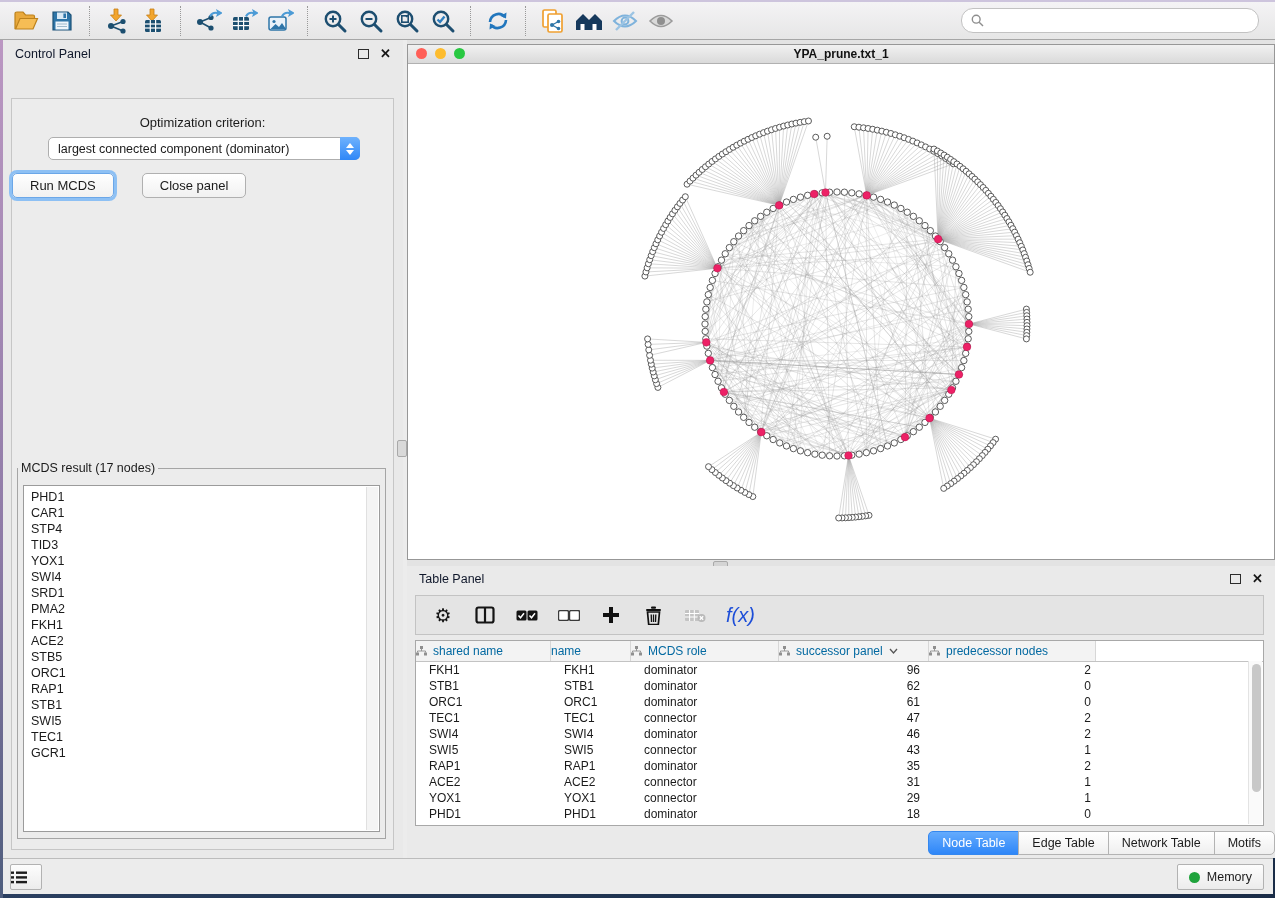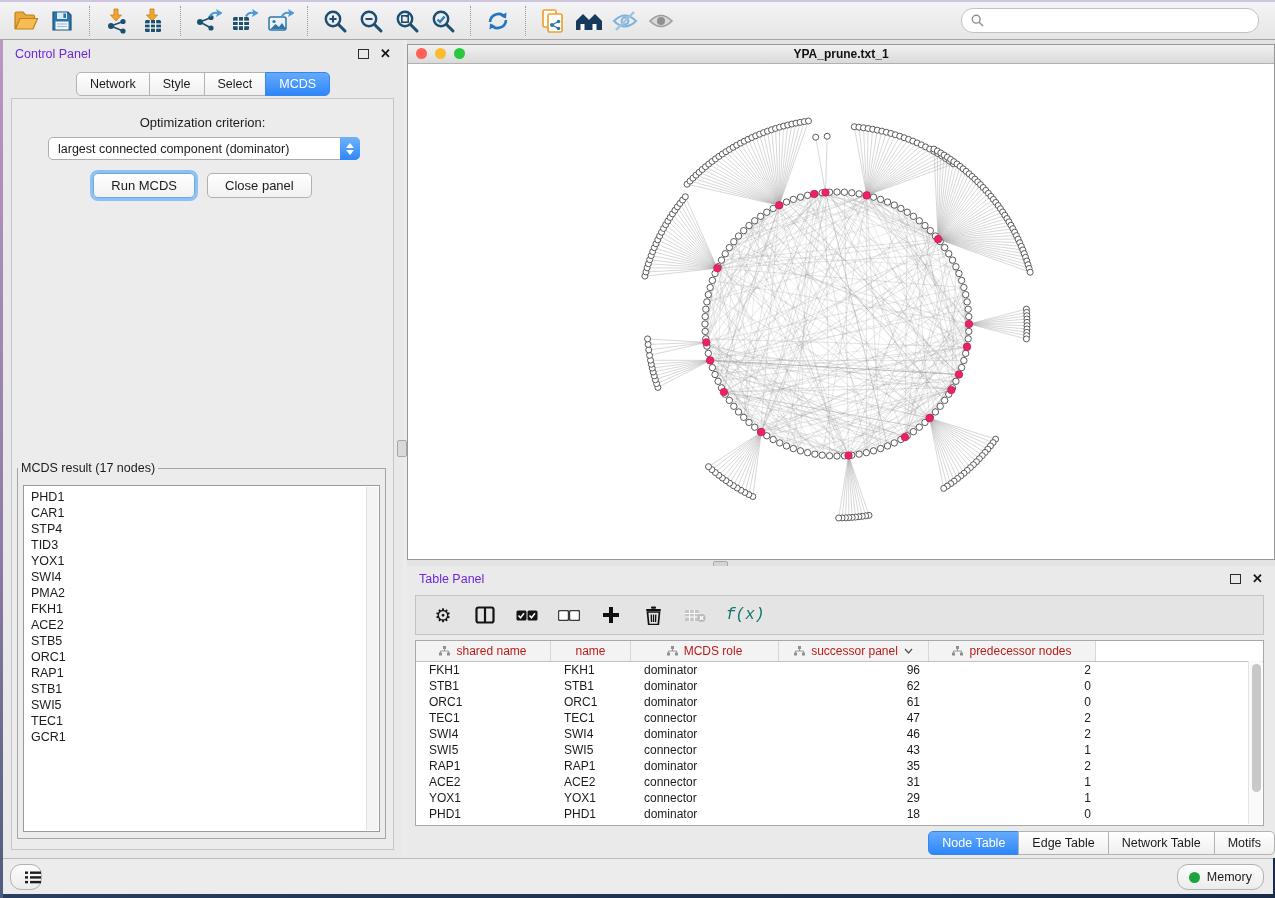--- a/index.html
+++ b/index.html
@@ -14,40 +14,40 @@
   .toolbar{left:0;top:0;width:1275px;height:40px;box-sizing:border-box;
        background:linear-gradient(#f4f3f5,#e6e6e6);
        border-top:2px solid #cdc4dd;border-bottom:1px solid #a6a6a6;
        display:flex;align-items:center;padding-left:8px}
   .tb-icon{width:36px;height:32px;display:flex;align-items:center;justify-content:center;border-radius:4px}
   .tb-sep{width:0;height:30px;border-left:1px dotted #999;margin:0 9px}
   .search-box{margin-left:auto;margin-right:16px;width:278px;height:23px;background:#fff;
        border:1px solid #c2c2c2;border-radius:12px;display:flex;align-items:center;padding:0 9px;gap:5px}
   .search-box input{border:none;outline:none;flex:1;font-size:12px;font-family:"Liberation Sans",sans-serif;background:transparent}
   
-  .panel-title{font-size:12.5px;color:#6d28d9}
+  .panel-title{font-size:12.5px;color:#0f172a}
   .float-ico{width:9px;height:8px;border:1.6px solid #2b2b2b;display:inline-block}
   .close-ico{font-size:13px;font-weight:bold;color:#161616;line-height:10px}
   
   .control-panel{left:3px;top:40px;width:400px;height:818px;background:#e9e9e9;box-sizing:border-box}
   .cp-header{position:absolute;left:0;right:0;top:0;height:28px;display:flex;align-items:center;padding:0 12px}
   .cp-tabs{position:absolute;left:0;right:0;top:32px;display:flex;justify-content:center}
   .seg-tab{padding:4px 13px;font-size:12.5px;background:linear-gradient(#ffffff,#efefef);
        border:1px solid #b3b3b3;margin-left:-1px;color:#1b1b1b;white-space:nowrap}
   .seg-tab:first-child{border-radius:5px 0 0 5px;margin-left:0}
   .seg-tab:last-child{border-radius:0 5px 5px 0}
   .seg-tab.active{background:linear-gradient(#64abfd,#2e86f8);border-color:#3487ef;color:#fff}
   .cp-content{position:absolute;left:8px;right:9px;top:58px;bottom:8px;background:#ececec;border:1px solid #c6c6c6}
   .opt-label{position:absolute;left:0;right:0;top:16px;text-align:center;font-size:13px}
   .dropdown{position:absolute;left:36px;top:38px;width:312px;height:23px;background:#fff;border:1px solid #aeaeae;
        border-radius:5px;display:flex;align-items:center;box-sizing:border-box}
   .dropdown .dd-value{flex:1;font-size:12.5px;padding-left:9px;white-space:nowrap}
   .dd-stepper{width:20px;height:23px;margin:-1px -1px -1px 0;border-radius:0 5px 5px 0;
        background:linear-gradient(#6fb2fd,#2f87f7);display:flex;flex-direction:column;align-items:center;justify-content:center;gap:2px}
-  .btn-row{position:absolute;left:0;right:0;top:74px;display:flex;justify-content:center;gap:12px}
+  .btn-row{position:absolute;left:0;right:0;top:74px;display:flex;gap:28px}
   .push-btn{height:23px;padding:0 17px;font-size:13px;background:linear-gradient(#ffffff,#f1f1f1);
        border:1px solid #b0b0b0;border-radius:5px;display:flex;align-items:center}
   .push-btn.focus{box-shadow:0 0 0 3px #8dc0f4;border-color:#6ba7e8}
   .mcds-group{position:absolute;left:5px;right:7px;top:362px;height:376px;border:1px solid #a5a5a5;margin:0;padding:0}
   .mcds-group legend{font-size:12.5px;padding:0 3px;}
   .mcds-list{position:absolute;left:5px;right:5px;top:10px;bottom:6px;background:#fff;border:1px solid #9b9b9b;
        font-size:12.5px;line-height:16px;padding:3px 0 0 7px;overflow:hidden}
   .mcds-list::after{content:"";position:absolute;top:1px;bottom:1px;right:1px;width:11px;background:#f4f4f4;border-left:1px solid #e0e0e0}
   
   .v-divider{left:403px;top:40px;width:4px;height:818px;background:#ececec;border-right:1px solid #8d8d8d}
@@ -61,38 +61,38 @@
   .tl{width:11px;height:11px;border-radius:50%;position:absolute;top:3px}
   .net-title{width:100%;text-align:center;font-size:12px;font-weight:bold;color:#111}
   .net-canvas{position:absolute;left:0;top:18px;width:866px;height:496px}
   
   .table-panel{position:absolute;left:0;top:526px;width:868px;height:292px;background:#eaeaea}
   .tp-header{position:absolute;left:0;right:0;top:0;height:26px;display:flex;align-items:center;padding:0 12px}
   .tp-toolbar{position:absolute;left:8px;right:11px;top:29px;height:40px;background:#e4e4e4;border:1px solid #c3c3c3;
        box-sizing:border-box;display:flex;align-items:center;gap:20px;padding-left:16px}
   .tp-tool{display:flex;align-items:center;justify-content:center;min-width:22px;height:24px}
   .gear-glyph{font-size:19px;line-height:19px;color:#141414}
-  .fx-glyph{font-family:Liberation Mono, monospace;font-style:italic;font-size:16px;color:#0f766e}
+  .fx-glyph{font-family:Liberation Sans, sans-serif;font-style:italic;font-size:20px;color:#1d4ed8}
   .tp-table{position:absolute;left:8px;right:11px;top:74px;height:186px;background:#fff;border:1px solid #a8a8a8;box-sizing:border-box}
   .thead,.trow{display:grid;grid-template-columns:135px 80px 148px 150px 167px 1fr}
   .thead{height:20px;border-bottom:1px solid #c3c3c3}
-  .th{background:#f3f3f3;border-right:1px solid #d7d7d7;display:flex;align-items:center;justify-content:center;
-      gap:6px;font-size:12px;color:#b91c1c;overflow:hidden;white-space:nowrap}
+  .th{background:#f3f3f3;border-right:1px solid #d7d7d7;display:flex;align-items:center;justify-content:flex-start;
+      gap:6px;font-size:12px;color:#0369a1;overflow:hidden;white-space:nowrap}
   .th.filler{background:#fff;border-right:none}
   .trow{height:16px;font-size:12px}
   .td{display:flex;align-items:center;padding-left:13px;white-space:nowrap}
   .td.num{justify-content:flex-end;padding-left:0;padding-right:9px}
   .td.num2{justify-content:flex-end;padding-left:0;padding-right:5px}
   .tbl-scroll{position:absolute;top:20px;bottom:1px;right:1px;width:13px;background:#fafafa;border-left:1px solid #e3e3e3}
   .tbl-thumb{position:absolute;top:3px;right:1.5px;width:9px;height:128px;background:#c8c8c8;border-radius:5px}
   .tp-tabs{position:absolute;left:0;right:0;top:265px;display:flex;justify-content:flex-end}
   
   .status-bar{left:3px;top:858px;width:1270px;height:36px;background:#ececec;border-top:1px solid #bcbcbc;box-sizing:border-box}
   .sb-btn{position:absolute;top:5px;height:26px;box-sizing:border-box;background:linear-gradient(#fdfdfd,#ececec);
-       border:1px solid #b2b2b2;border-radius:11px;display:flex;align-items:center;justify-content:flex-end}
+       border:1px solid #b2b2b2;border-radius:2px;display:flex;align-items:center;justify-content:space-between}
   .mem-dot{width:11px;height:11px;border-radius:50%;margin-right:7px}
   .mem-label{font-size:12.5px}
   svg{display:block}
 </style>
 </head>
 <body>
 
 <div class="abs wallpaper-left"></div>
 
 <div class="abs toolbar">
@@ -263,26 +263,20 @@
 </div>
 
 <div class="abs control-panel">
   <div class="cp-header">
     <span class="panel-title">Control Panel</span>
     <span style="margin-left:auto;display:flex;align-items:center;gap:11px">
       <span class="float-ico"></span>
       <span class="close-ico">✕</span>
     </span>
   </div>
-  <div class="cp-tabs">
-      <div class="seg-tab">Network</div>
-      <div class="seg-tab">Style</div>
-      <div class="seg-tab">Select</div>
-      <div class="seg-tab active">MCDS</div>
-    </div>
   <div class="cp-content">
     <div class="opt-label">Optimization criterion:</div>
     <div class="dropdown">
       <span class="dd-value">largest connected component (dominator)</span>
       <span class="dd-stepper">
         <svg width="8" height="5" viewBox="0 0 8 5">
             <path d="M0 5 L4 0 L8 5 Z" fill="#fff"></path>
           </svg>
         <svg width="8" height="5" viewBox="0 0 8 5">
             <path d="M0 0 L4 5 L8 0 Z" fill="#fff"></path>
@@ -295,20 +289,21 @@
     </div>
     <fieldset class="mcds-group">
       <legend>MCDS result (17 nodes)</legend>
       <div class="mcds-list">
           <div>PHD1</div>
           <div>CAR1</div>
           <div>STP4</div>
           <div>TID3</div>
           <div>YOX1</div>
           <div>SWI4</div>
+          <div>SRD1</div>
           <div>PMA2</div>
           <div>FKH1</div>
           <div>ACE2</div>
           <div>STB5</div>
           <div>ORC1</div>
           <div>RAP1</div>
           <div>STB1</div>
           <div>SWI5</div>
           <div>TEC1</div>
           <div>GCR1</div>

